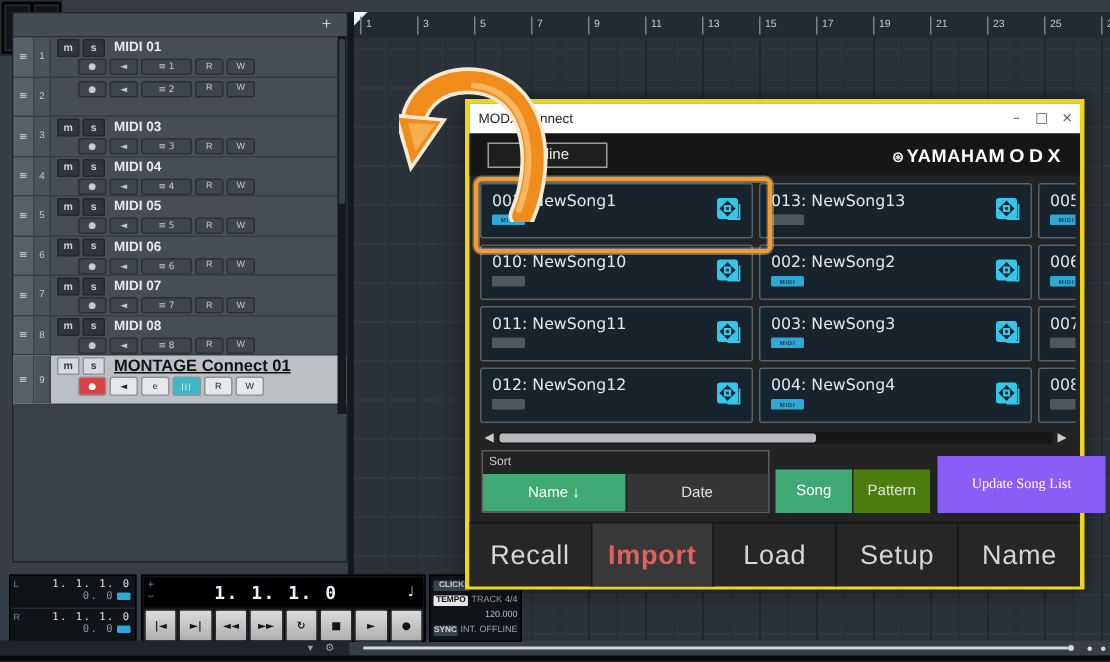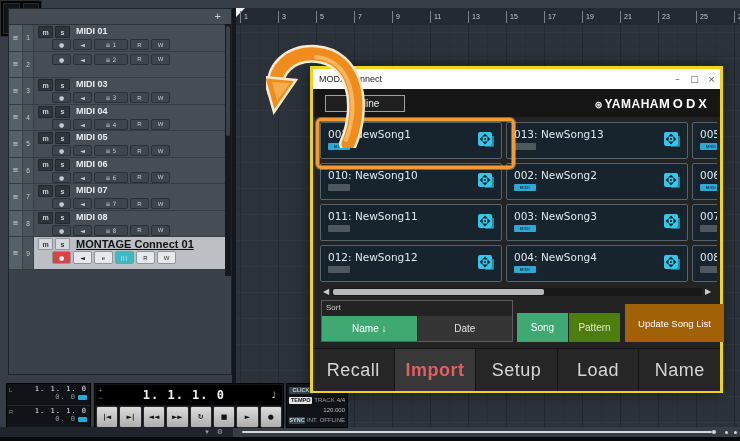--- a/index.html
+++ b/index.html
@@ -111,22 +111,22 @@
   #dlg-sb-track{flex:1;height:8px;background:#171717;border-radius:2px;position:relative;}
   #dlg-sb-thumb{position:absolute;left:1px;top:1px;height:6px;width:57%;background:#b6babe;border-radius:2px;}
   #sort-group{position:absolute;left:8px;top:231px;width:192px;height:42px;border:1px solid #5c5c5c;box-sizing:border-box;}
   #sort-label{position:absolute;left:4px;top:2px;font-size:8px;color:#cccccc;}
   #sort-buttons{position:absolute;left:0;bottom:0;width:100%;height:25px;display:flex;gap:1px;background:#1d1d1d;}
   .sortbtn{flex:1;background:#353535;color:#e3e3e3;font-size:10px;display:flex;align-items:center;justify-content:center;}
   .sortbtn.active{background:#3fa873;color:#fff;}
   #mode-buttons{position:absolute;left:204px;top:244px;height:29px;display:flex;gap:1px;}
   .modebtn{width:51px;background:#4d7c0f;color:#e3e3e3;font-size:10px;display:flex;align-items:center;justify-content:center;}
   .modebtn.active{background:#3fa873;color:#fff;}
-  #update-btn{position:absolute;left:312px;top:235px;width:99px;height:38px;background:#a16207;color:#fff;
-              font-size:9.5px;display:flex;align-items:center;justify-content:center;text-align:center;}
+  #update-btn{position:absolute;left:312px;top:235px;width:112px;height:38px;background:#8b5cf6;color:#fff;
+              font-size:9.5px;display:flex;align-items:center;justify-content:center;text-align:center;font-family:Liberation Serif, serif;}
   #tab-bar{position:absolute;left:0;top:279px;width:407px;height:42px;background:#262626;border-top:1px solid #141414;display:flex;}
   .tab{flex:1;display:flex;align-items:center;justify-content:center;font-size:18px;color:#d6d6d6;
        border-left:1px solid #151515;letter-spacing:0.5px;}
   .tab:first-child{border-left:none;}
   .tab.active{background:#383838;color:#e06060;font-weight:bold;}
   #song-highlight{position:absolute;left:3px;top:49px;width:193px;height:45px;border:3px solid #f19b32;
                   border-radius:5px;box-shadow:0 0 0 1px rgba(255,245,225,.35),inset 0 0 0 1px rgba(255,245,225,.35);
                   z-index:45;pointer-events:none;}
   #arrow{position:absolute;left:266px;top:44px;z-index:60;pointer-events:none;}
 </style>
@@ -577,22 +577,22 @@
         </div>
     </div>
     <div id="mode-buttons">
         <div class="modebtn active">Song</div>
         <div class="modebtn">Pattern</div>
       </div>
     <div id="update-btn">Update Song List</div>
     <div id="tab-bar">
         <div class="tab">Recall</div>
         <div class="tab active">Import</div>
+        <div class="tab">Load</div>
         <div class="tab">Setup</div>
-        <div class="tab">Load</div>
         <div class="tab">Name</div>
       </div>
     <div id="song-highlight"></div>
   </div>
 
   <svg id="arrow" width="104" height="104" viewBox="0 0 104 104">
     <path d="M 82,100 C 99,60 89,13 50,10 C 24,8 6,26 10,47" fill="none" stroke="#f7ead2" stroke-width="18" stroke-linecap="round"></path>
     <path d="M 82,100 C 99,60 89,13 50,10 C 24,8 6,26 10,47" fill="none" stroke="#ef8c1c" stroke-width="13" stroke-linecap="round"></path>
     <path d="M 80,96 C 94,58 85,16 50,13" fill="none" stroke="#f9ba67" stroke-width="4" stroke-linecap="round" opacity="0.9"></path>
     <polygon points="30,36 -2,33 8,68" fill="#ef8c1c" stroke="#f7ead2" stroke-width="2.5"></polygon>

